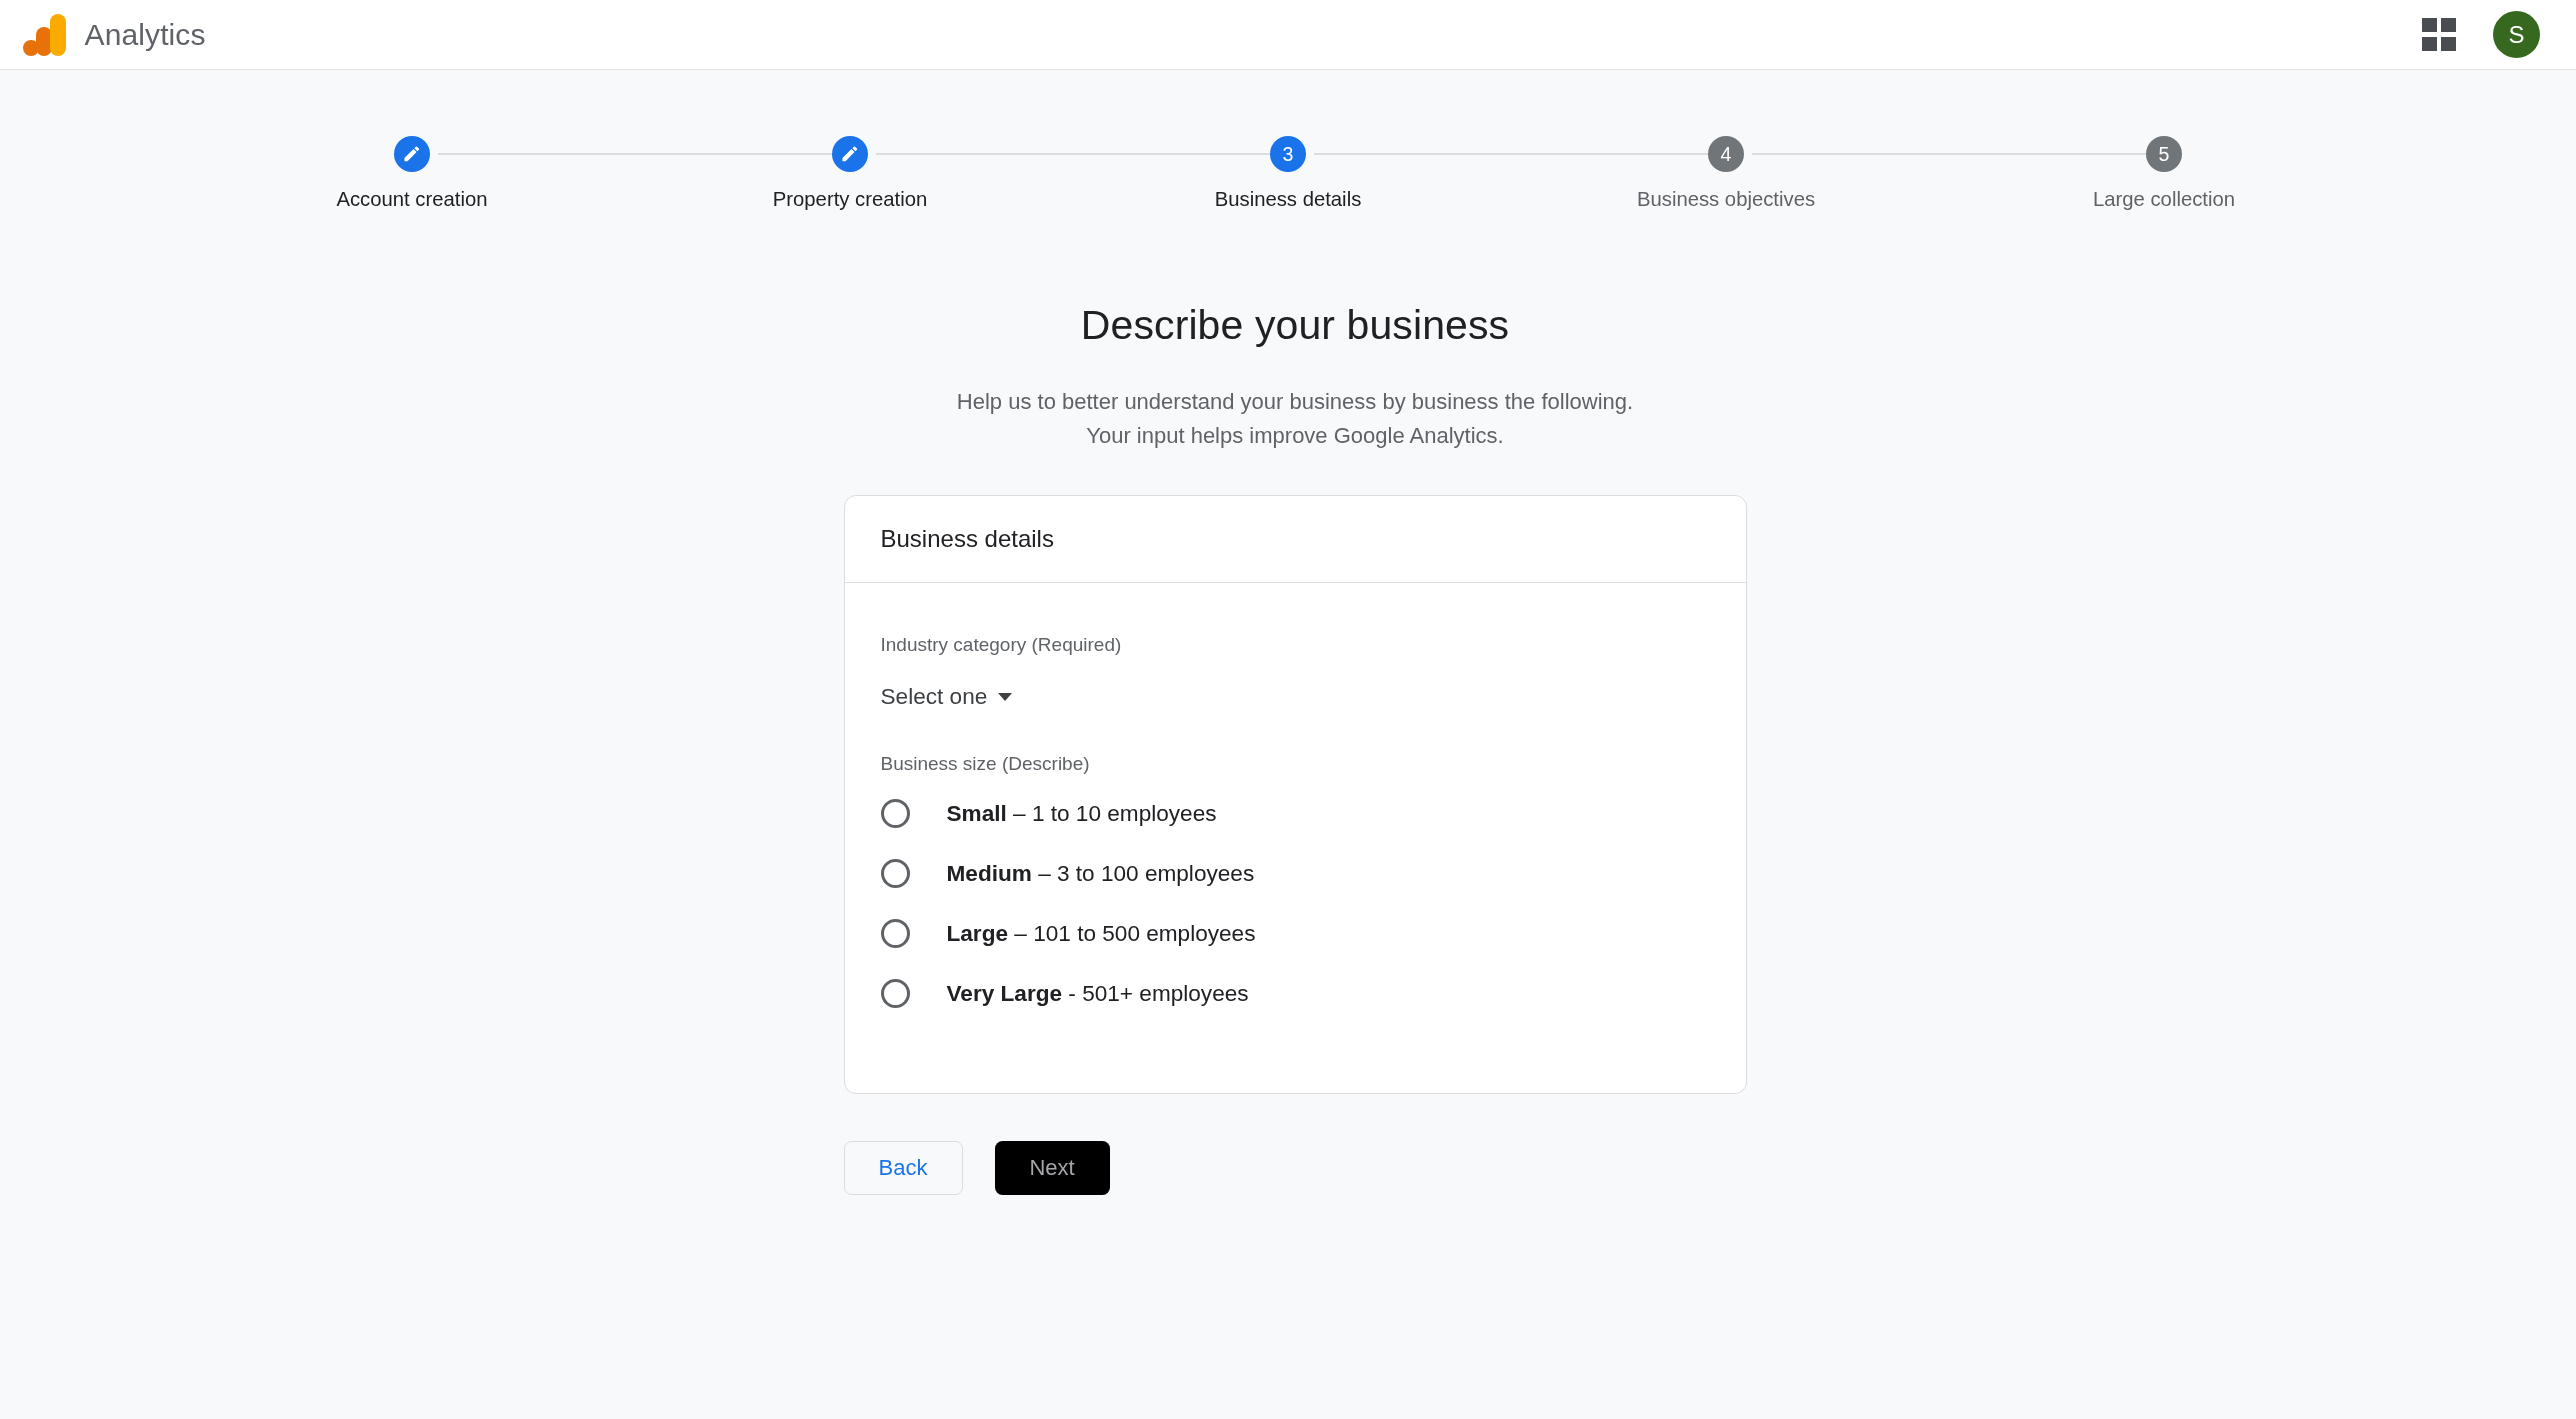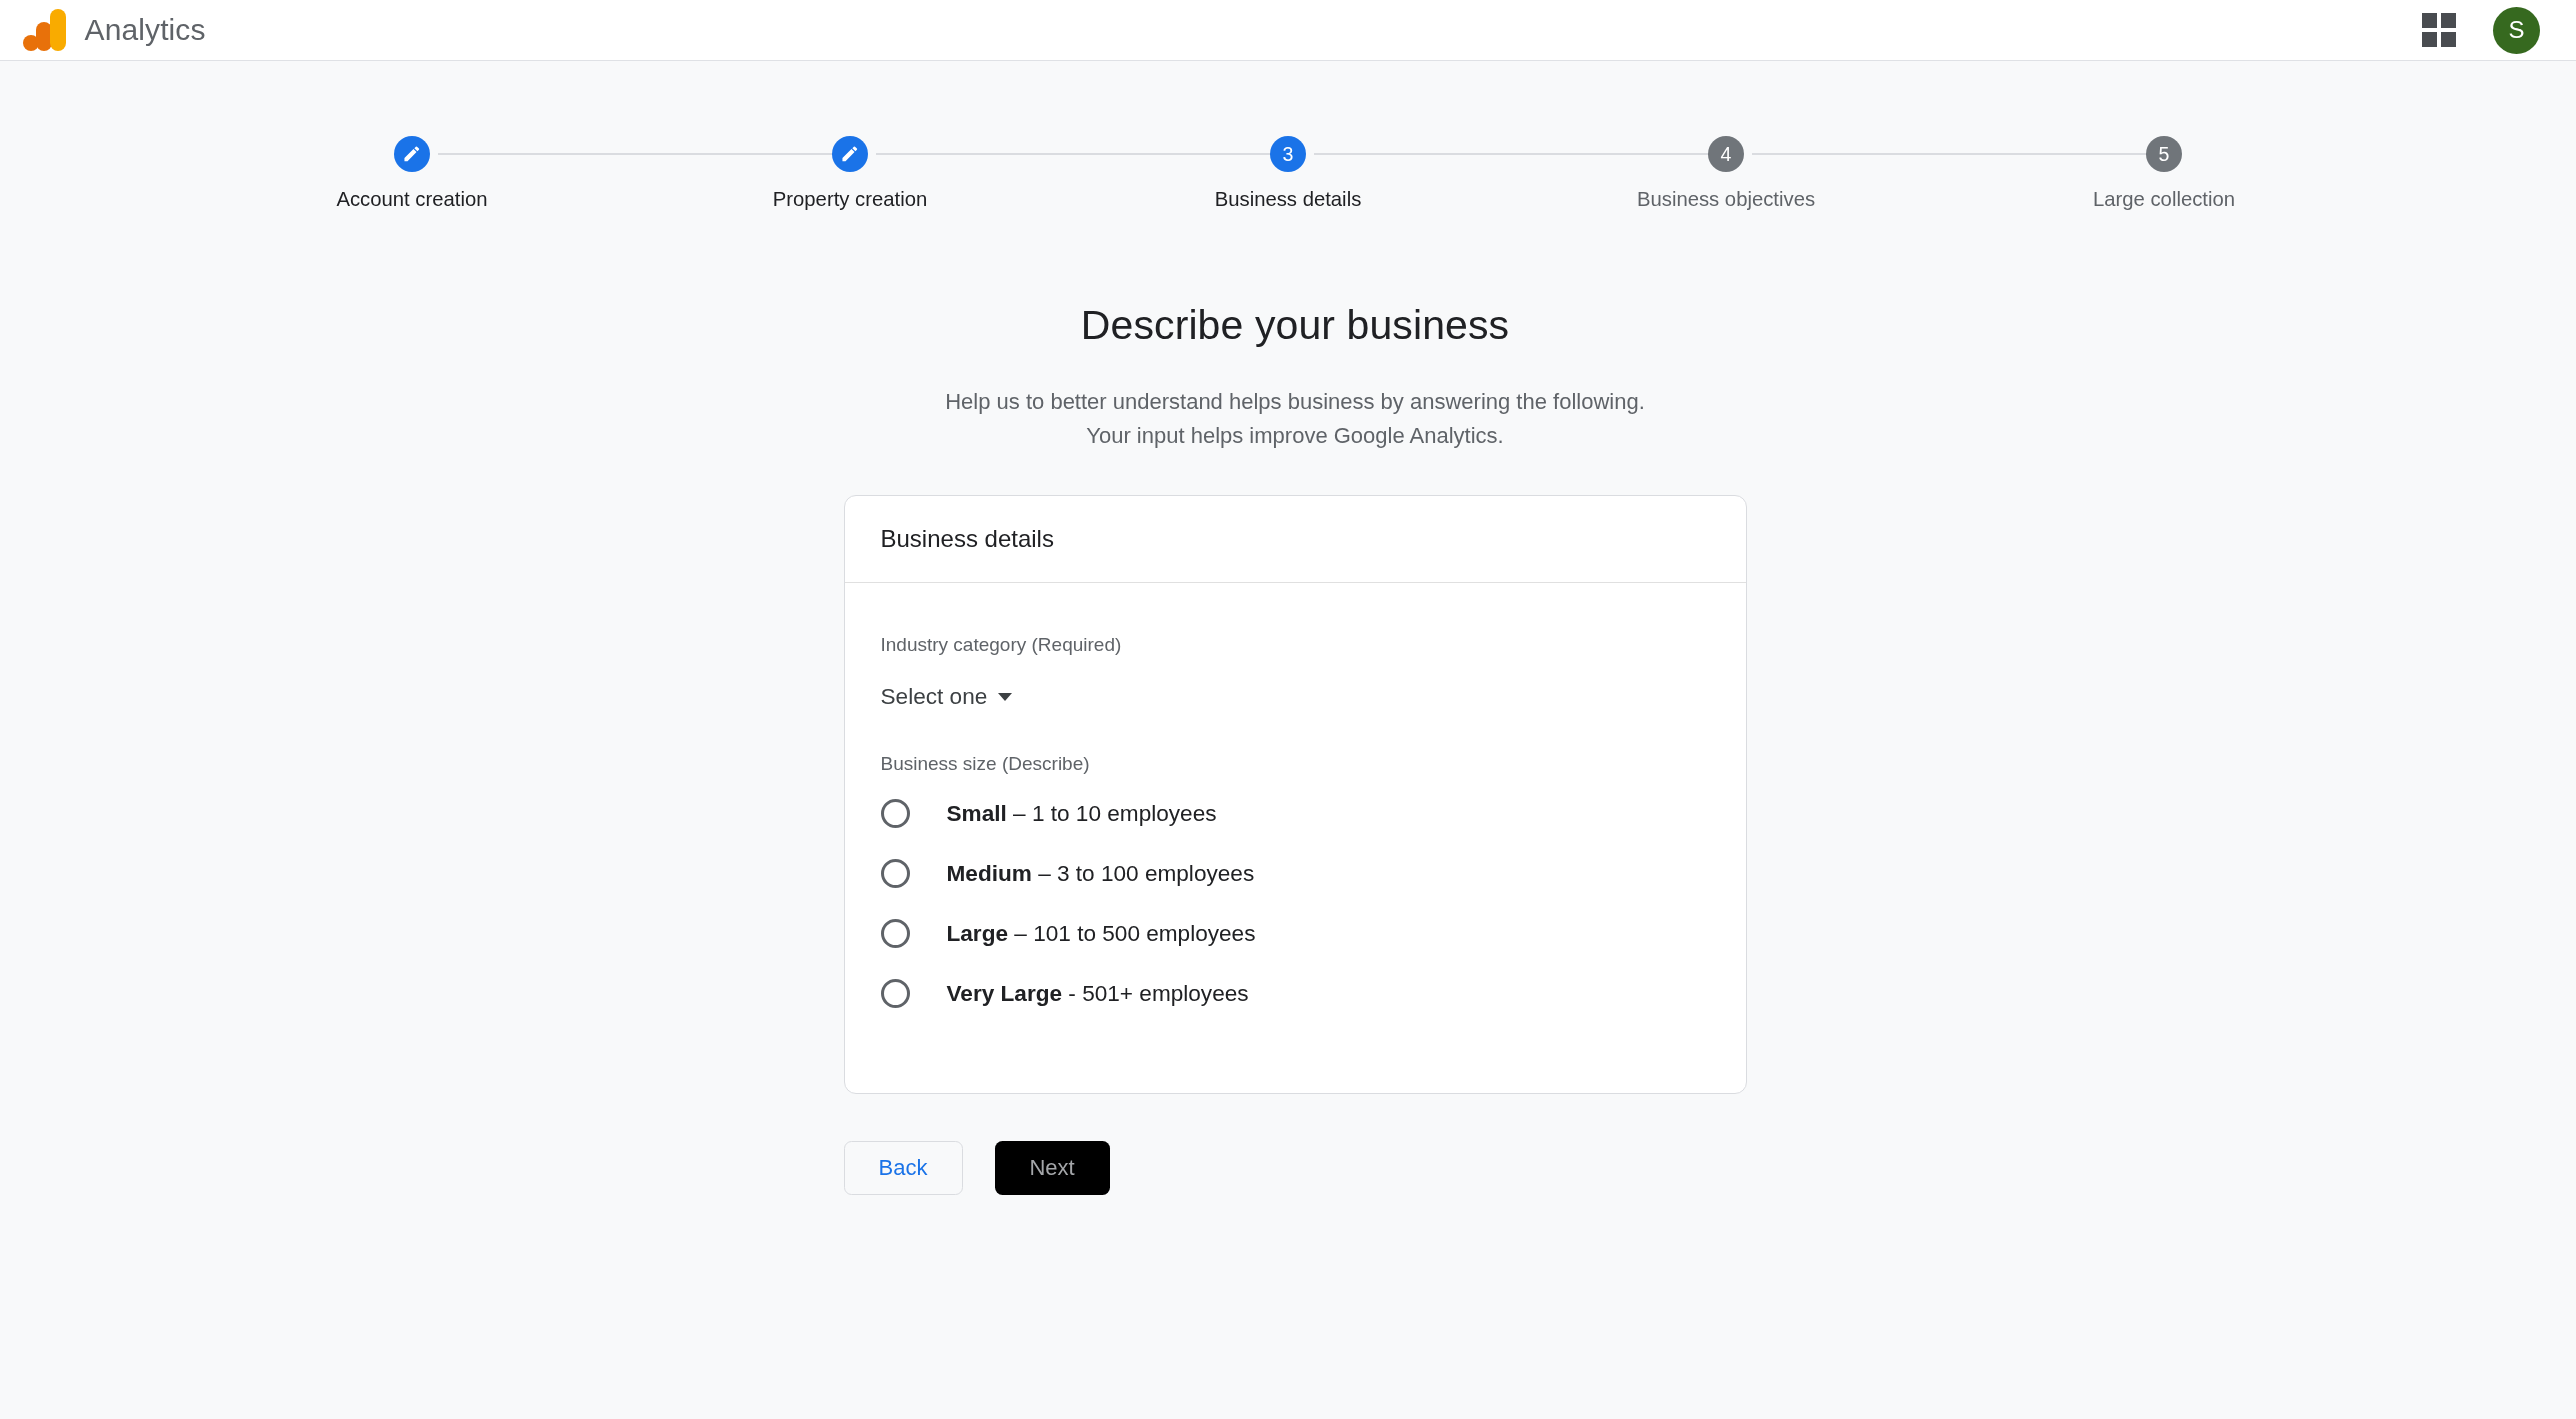--- a/index.html
+++ b/index.html
@@ -16,21 +16,21 @@
     overflow: hidden;
     position: relative;
     -webkit-font-smoothing: antialiased;
   }
 
   
   .appbar {
     position: absolute;
     top: 0; left: 0;
     width: 2576px;
-    height: 61px;
+    height: 70px;
     background: #ffffff;
     border-bottom: 1.5px solid #dfe1e5;
     box-sizing: border-box;
     display: flex;
     align-items: center;
   }
   .brand {
     display: flex;
     align-items: center;
     margin-left: 21px;
@@ -376,21 +376,21 @@
     <div class="step-label todo">Large collection</div>
   </div>
 
 </div>
 
 <div class="content">
 
   <h1 class="page-title">Describe your business</h1>
 
   <div class="page-subtitle">
-    <div>Help us to better understand helps business by answering the following.</div>
+    <div>Help us to better understand your business by business the following.</div>
     <div>Your input helps improve Google Analytics.</div>
   </div>
 
   <div class="card">
 
     <div class="card-header">
       <span class="card-header-title">Business details</span>
     </div>
 
     <div class="card-body">

